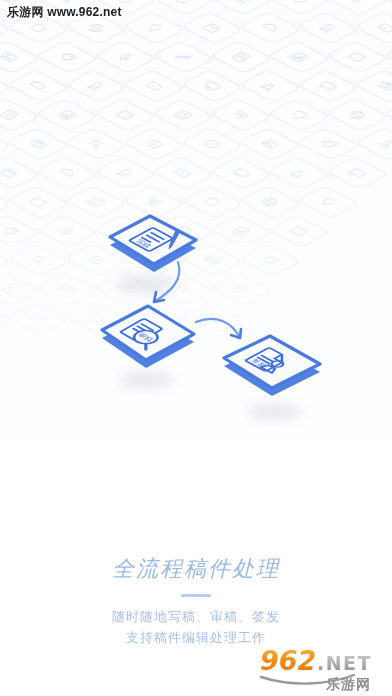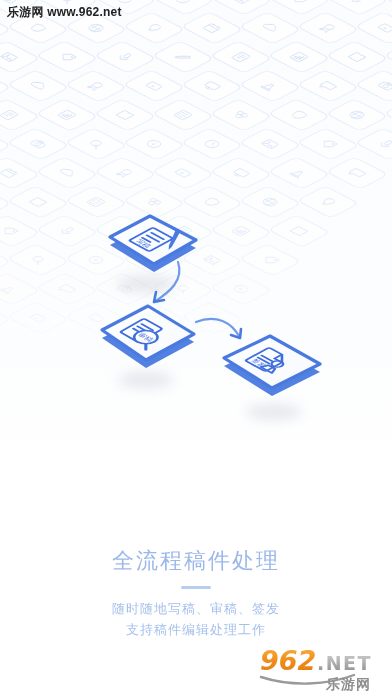--- a/index.html
+++ b/index.html
@@ -57,21 +57,22 @@
     right: 0;
     top: 546px;
     text-align: center;
   }
   #headline {
     font-size: 22px;
     line-height: 30px;
     letter-spacing: 2px;
     color: #9cb8ea;
     font-weight: 400;
-    margin: 0;
+    margin: 8px;
+    font-style: italic;
   }
   #divider {
     width: 30px;
     height: 3px;
     border-radius: 2px;
     background: #b9cdf0;
     margin: 10px auto 9px auto;
   }
   .sub-line {
     font-size: 13px;

